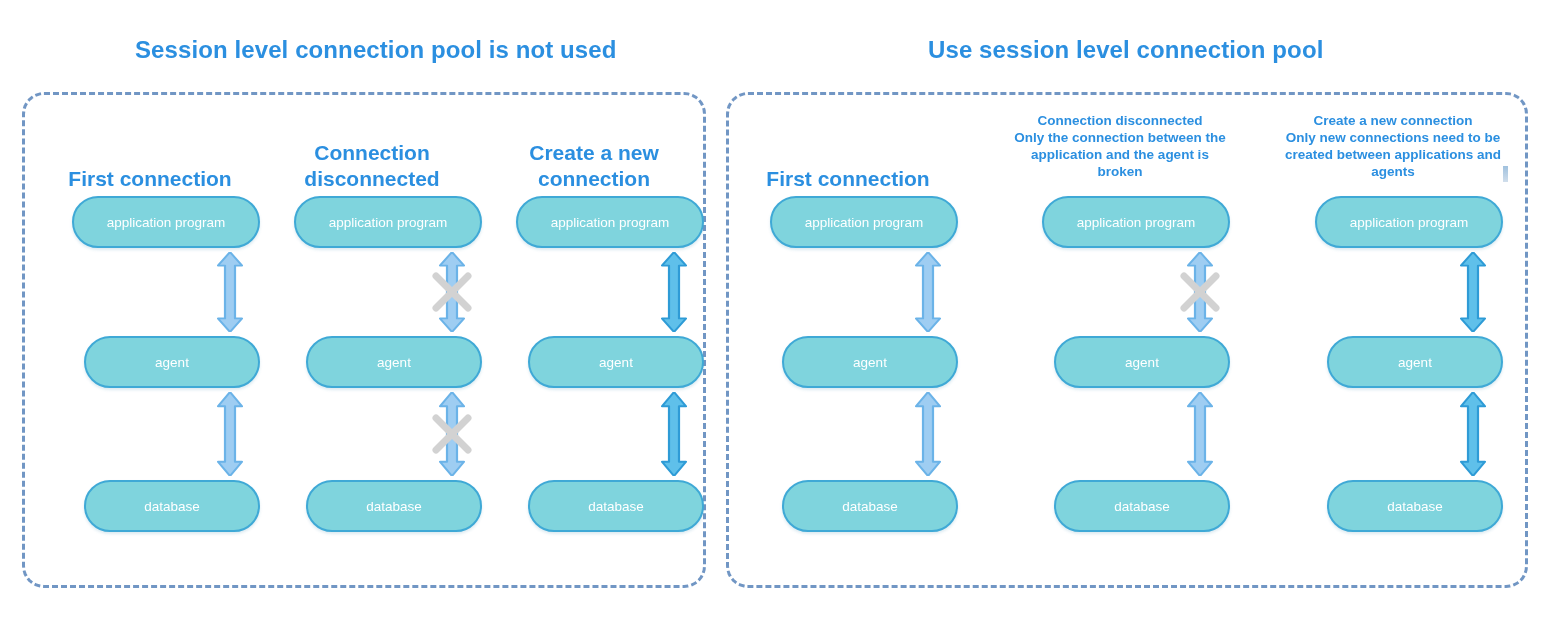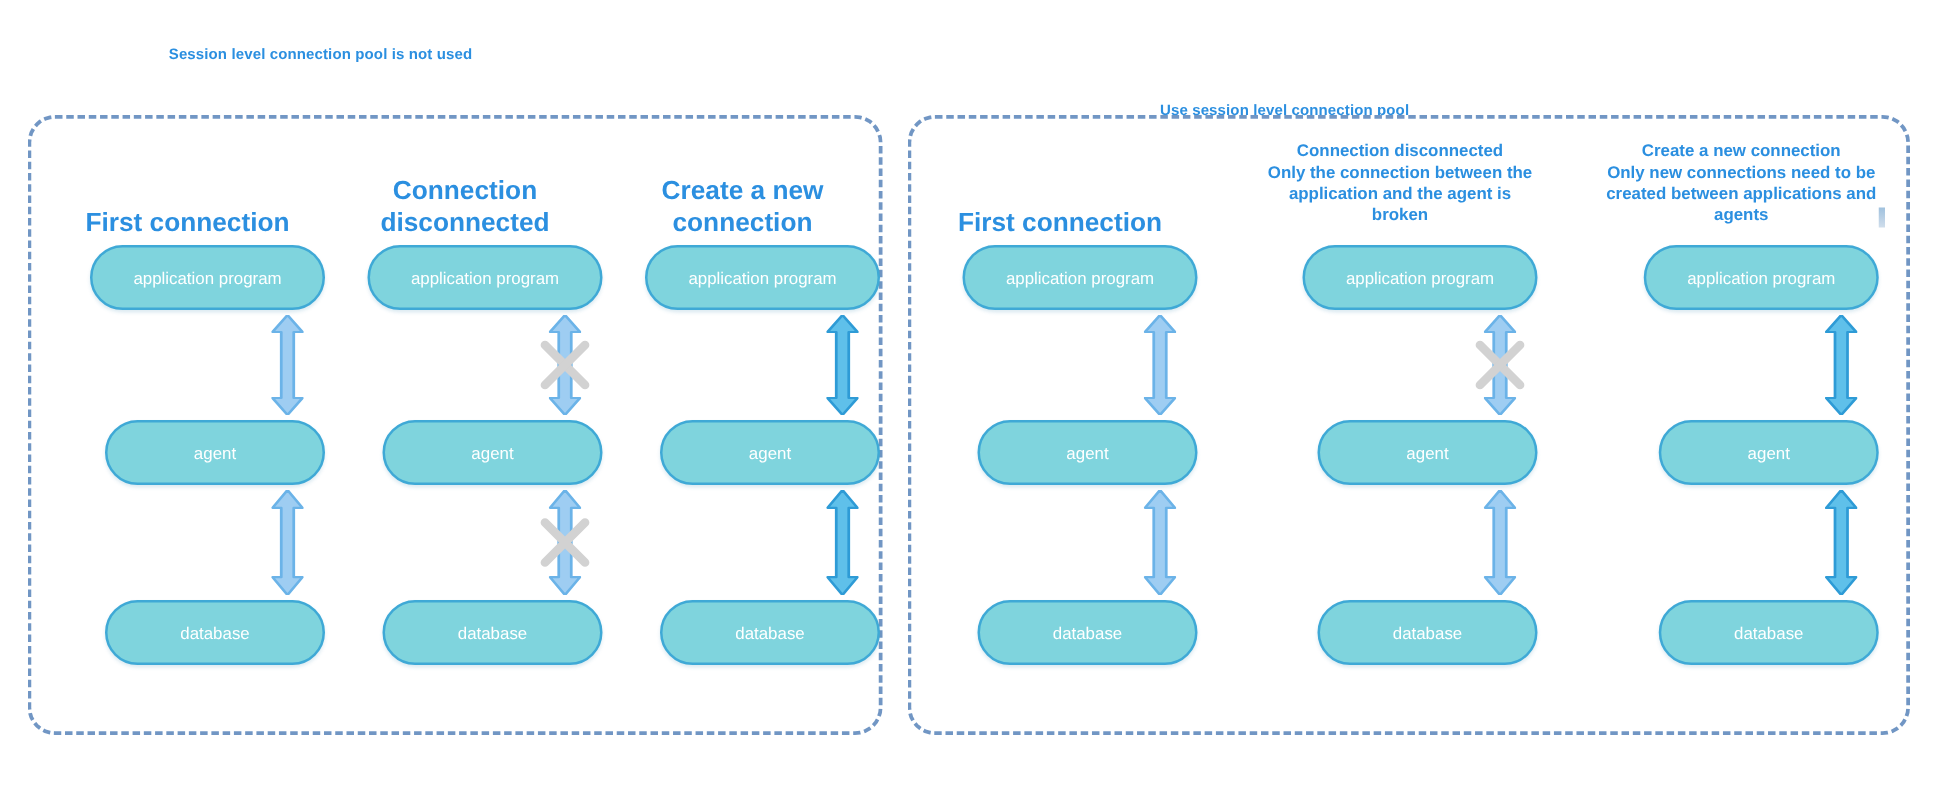--- a/index.html
+++ b/index.html
@@ -27,21 +27,21 @@
     position: absolute;
     border: 3px dashed #7196C4;
     border-radius: 22px;
   }
   .panel-left  { left: 22px;  top: 92px; width: 684px; height: 496px; }
   .panel-right { left: 726px; top: 92px; width: 802px; height: 496px; }
 
   
   .panel-title {
     position: absolute;
-    font-size: 12px;
+    font-size: 24px;
     font-weight: bold;
     color: #2B8FE0;
     white-space: nowrap;
     letter-spacing: 0.1px;
   }
   .title-left  { left: 135px; top: 36px; }
   .title-right { left: 928px; top: 36px; }
 
   
   .column {
@@ -221,21 +221,21 @@
       <div class="link gap-b">
         <div class="arrow">
           <svg viewBox="0 0 26 100" preserveAspectRatio="none">
             <polygon points="13,0 25,17 18,17 18,83 25,83 13,100 1,83 8,83 8,17 1,17" fill="#5FC0EA" stroke="#2E9BD6" stroke-width="2.2" stroke-linejoin="round"></polygon>
           </svg>
         </div>
       </div>
       <div class="node" style="background: rgb(127, 212, 221); border-color: rgb(63, 169, 214); color: rgb(255, 255, 255);">database</div>
     </div>
 
-  <div class="panel-title title-right" style="color: rgb(43, 143, 224); margin-top: 45px;">Use session level connection pool</div>
+  <div class="panel-title title-right" style="color: rgb(43, 143, 224);">Use session level connection pool</div>
   <div class="panel panel-right" style="border-color: rgb(113, 150, 196);"></div>
 
   <div class="column" style="left: 738px;">
       <div class="header-slot">
         <div class="col-header big" style="white-space: pre-line; color: rgb(43, 143, 224);">First connection</div>
       </div>
       <div class="node wide" style="background: rgb(127, 212, 221); border-color: rgb(63, 169, 214); color: rgb(255, 255, 255);">application program</div>
       <div class="link gap-a">
         <div class="arrow">
           <svg viewBox="0 0 26 100" preserveAspectRatio="none">

